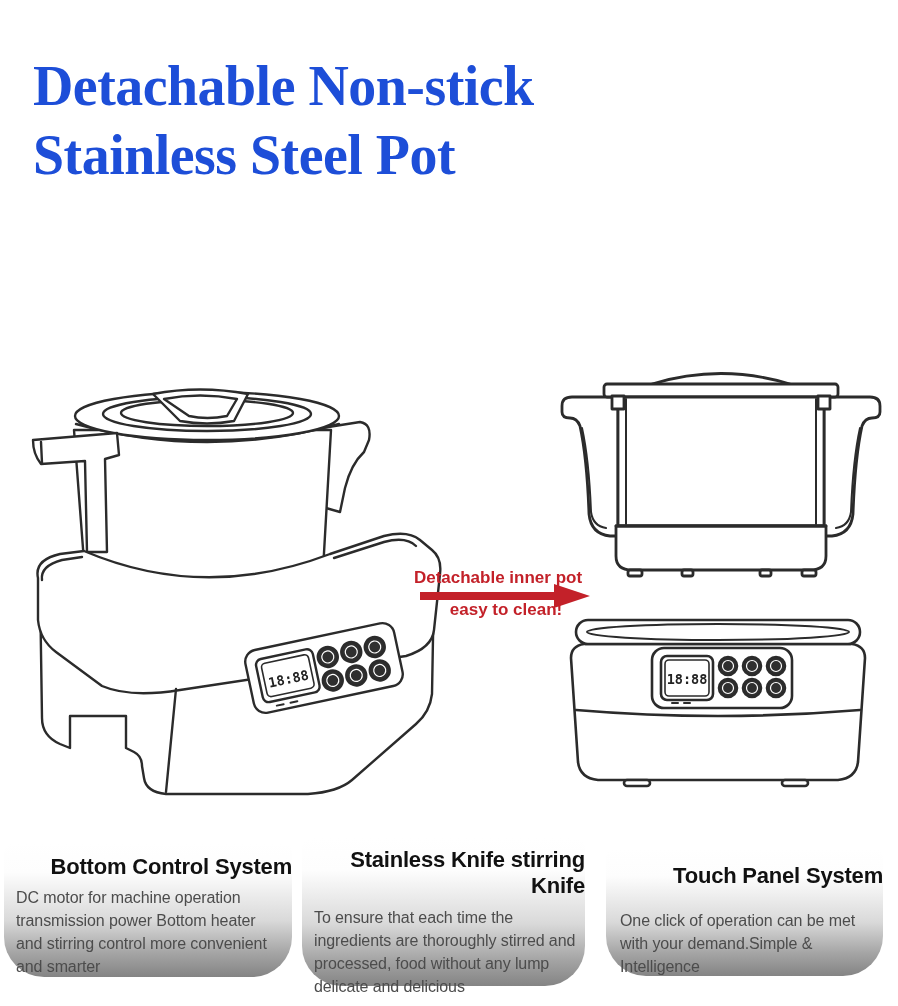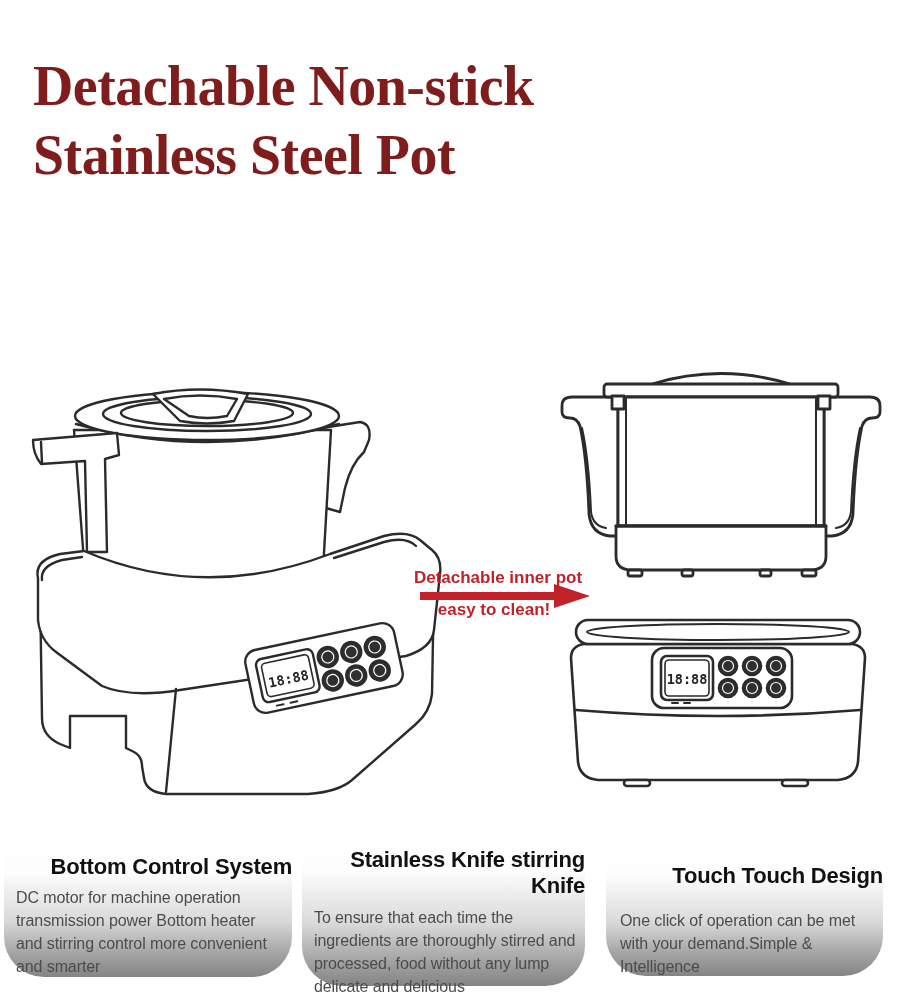--- a/index.html
+++ b/index.html
@@ -1,33 +1,33 @@
 <!DOCTYPE html>
 <html><head>
 <meta charset="utf-8">
 <style>
   html,body{margin:0;padding:0;background:#fff;}
   .page{position:relative;width:898px;height:1006px;background:#fff;overflow:hidden;
         font-family:"Liberation Sans",sans-serif;}
   
   .headline{position:absolute;left:33px;top:14px;
     font-family:"Liberation Serif",serif;font-weight:700;font-size:57px;
-    line-height:1.21;letter-spacing:-0.5px;color:#7f1d1d;}
+    line-height:1.21;letter-spacing:-0.5px;color:#1d4ed8;}
   .headline span{display:block;white-space:nowrap;transform:scaleX(.98);transform-origin:left;}
   .intro{position:absolute;left:46px;top:193px;font-size:23px;line-height:38px;
     color:#3d3d3d;letter-spacing:.2px;}
   .intro div{white-space:nowrap;}
   
   .illus{position:absolute;}
   .illus svg{display:block;}
   
   .annotation{position:absolute;left:402px;top:565px;width:192px;height:54px;
     color:#c32129;font-weight:700;font-size:17px;text-align:center;line-height:1;}
   .annotation .l1{position:absolute;top:4px;left:0;right:0;white-space:nowrap;}
-  .annotation .l2{position:absolute;top:36px;left:16px;width:152px;white-space:nowrap;}
+  .annotation .l2{position:absolute;top:36px;left:28px;width:152px;white-space:nowrap;}
   .annotation svg{position:absolute;left:18px;top:17px;}
   
   .card{position:absolute;border-radius:10px 10px 40px 40px;
     background:linear-gradient(180deg,#ffffff 0%,#fdfdfd 22%,#d9d9d9 58%,#a5a5a5 82%,#848484 100%);}
   .card h3{margin:0;text-align:right;font-size:22px;font-weight:700;color:#111;
     letter-spacing:-0.2px;}
   .card p{margin:0;font-size:16px;line-height:23px;color:#4c4c4c;letter-spacing:-0.1px;}
   .card1{left:4px;top:843px;width:288px;height:134px;}
   .card1 h3{padding-top:11px;}
   .card1 p{padding:6px 6px 0 12px;}
@@ -186,17 +186,17 @@
     <h3>Bottom Control System</h3>
     <p>DC motor for machine operation transmission power Bottom heater and stirring control more convenient and smarter</p>
   </div>
 
   <div class="card card2">
     <h3>Stainless Knife stirring Knife</h3>
     <p>To ensure that each time the ingredients are thoroughly stirred and processed, food without any lump delicate and delicious</p>
   </div>
 
   <div class="card card3">
-    <h3>Touch Touch Design</h3>
+    <h3>Touch Panel System</h3>
     <p>One click of operation can be met with your demand.Simple &amp; Intelligence</p>
   </div>
 
 </div>
 
 </body></html>

